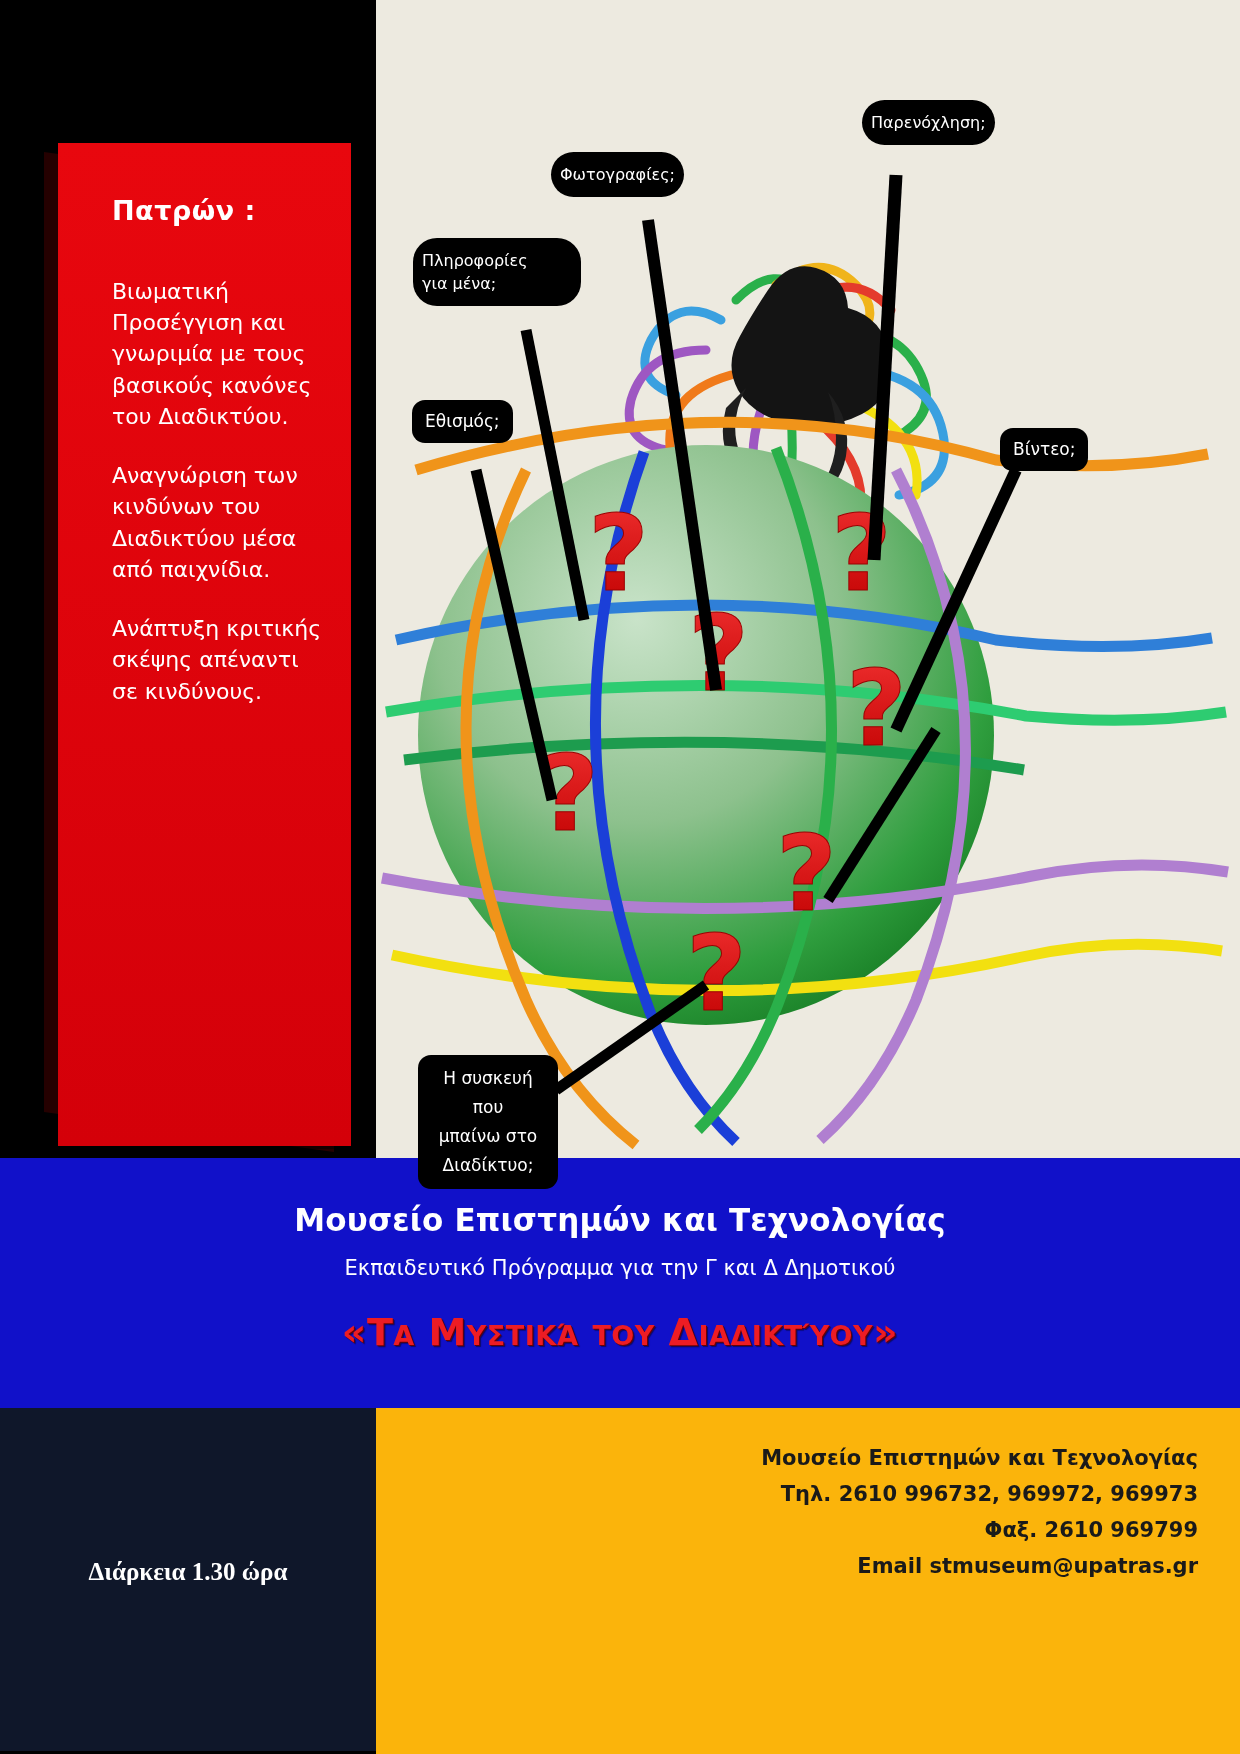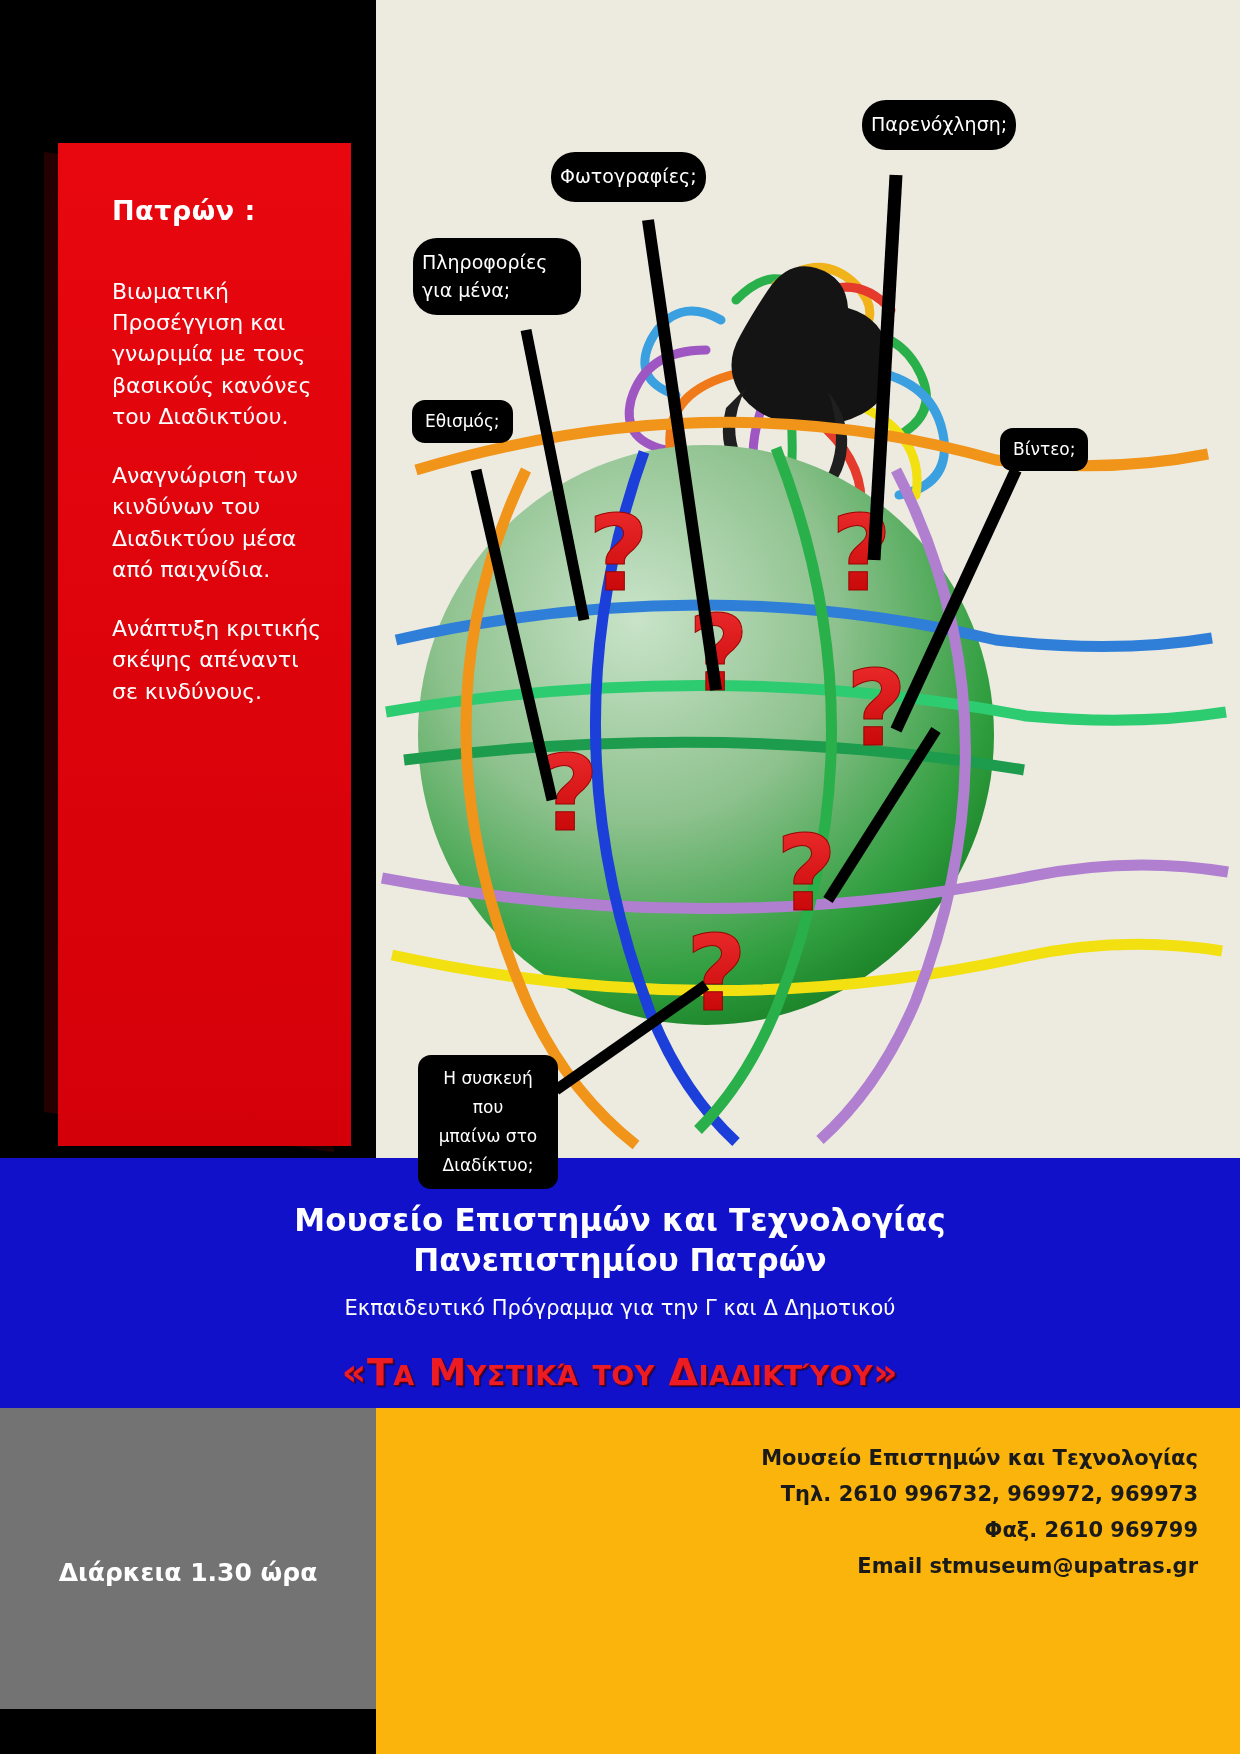--- a/index.html
+++ b/index.html
@@ -45,21 +45,21 @@
     max-width:212px;
   }
 
   
   #globe-wrap{ position:absolute; left:376px; top:0; width:864px; height:1158px; pointer-events:none;}
   #globe-svg{ position:absolute; left:0; top:0; }
 
   
   .bubble{
     position:absolute; background:#000000; color:#ffffff;
-    border-radius:24px; padding:11px 9px; font-size:19px; line-height:1.45;
+    border-radius:24px; padding:11px 9px; font-size:16px; line-height:1.45;
     z-index:6; white-space:pre-line;
   }
   .bubble.small{ font-size:17px; border-radius:13px; padding:9px 13px;text-align:center;}
 
   
   #blue-band{
     position:absolute; left:0; top:1158px; width:1240px; height:250px;
     background:#1111C9;
     display:flex; flex-direction:column; align-items:center; justify-content:flex-start;
     padding-top:44px;
@@ -68,22 +68,23 @@
   #museum-line2{ color:#fff; font-size:31px; font-weight:bold; margin-top:4px;}
   #program-line{ color:#fff; font-size:21px; margin-top:18px;}
   #program-title{
     color:#ED1C24; font-size:38px; font-weight:bold; margin-top:30px;
     font-variant:small-caps; letter-spacing:.5px;
     text-shadow: 1px 1px 0 #6a0000, 2px 2px 1px rgba(0,0,0,.45);
   }
 
   
   #bottom-left{
-    position:absolute; left:0; top:1408px; width:376px; height:301px;
-    background:#737373;
+    position:absolute; left:0; top:1408px; width:376px; height:343px;
+    background:#0f172a;
+    font-family:Liberation Serif, serif;
   }
   #duration{
     position:absolute; left:0; top:150px; width:376px; text-align:center;
     color:#ffffff; font-size:25px; font-weight:bold;
   }
   #bottom-right{
     position:absolute; left:376px; top:1408px; width:864px; height:346px;
     background:#FBB40B;
     padding:32px 42px 0 0; text-align:right;
   }
@@ -194,21 +195,20 @@
   <div class="bubble" style="left:862px; top:100px;">Παρενόχληση;</div>
 
   <div class="bubble small" style="left:1000px; top:428px;">Βίντεο;</div>
 
   <div class="bubble small" style="left:418px; top:1055px; width:140px; line-height:1.7;">Η συσκευή που
 μπαίνω  στο
 Διαδίκτυο;</div>
 
   <div id="blue-band">
     <div id="museum-line1">Μουσείο  Επιστημών και Τεχνολογίας</div>
-    <div id="museum-line2">Πανεπιστημίου Πατρών</div>
     <div id="program-line">Εκπαιδευτικό Πρόγραμμα για την Γ και Δ Δημοτικού</div>
     <div id="program-title">«Τα Μυστικά του Διαδικτύου»</div>
   </div>
 
   <div id="bottom-left">
     <div id="duration">Διάρκεια  1.30 ώρα</div>
   </div>
 
   <div id="bottom-right">
     <div class="contact-line">Μουσείο Επιστημών και Τεχνολογίας</div>

